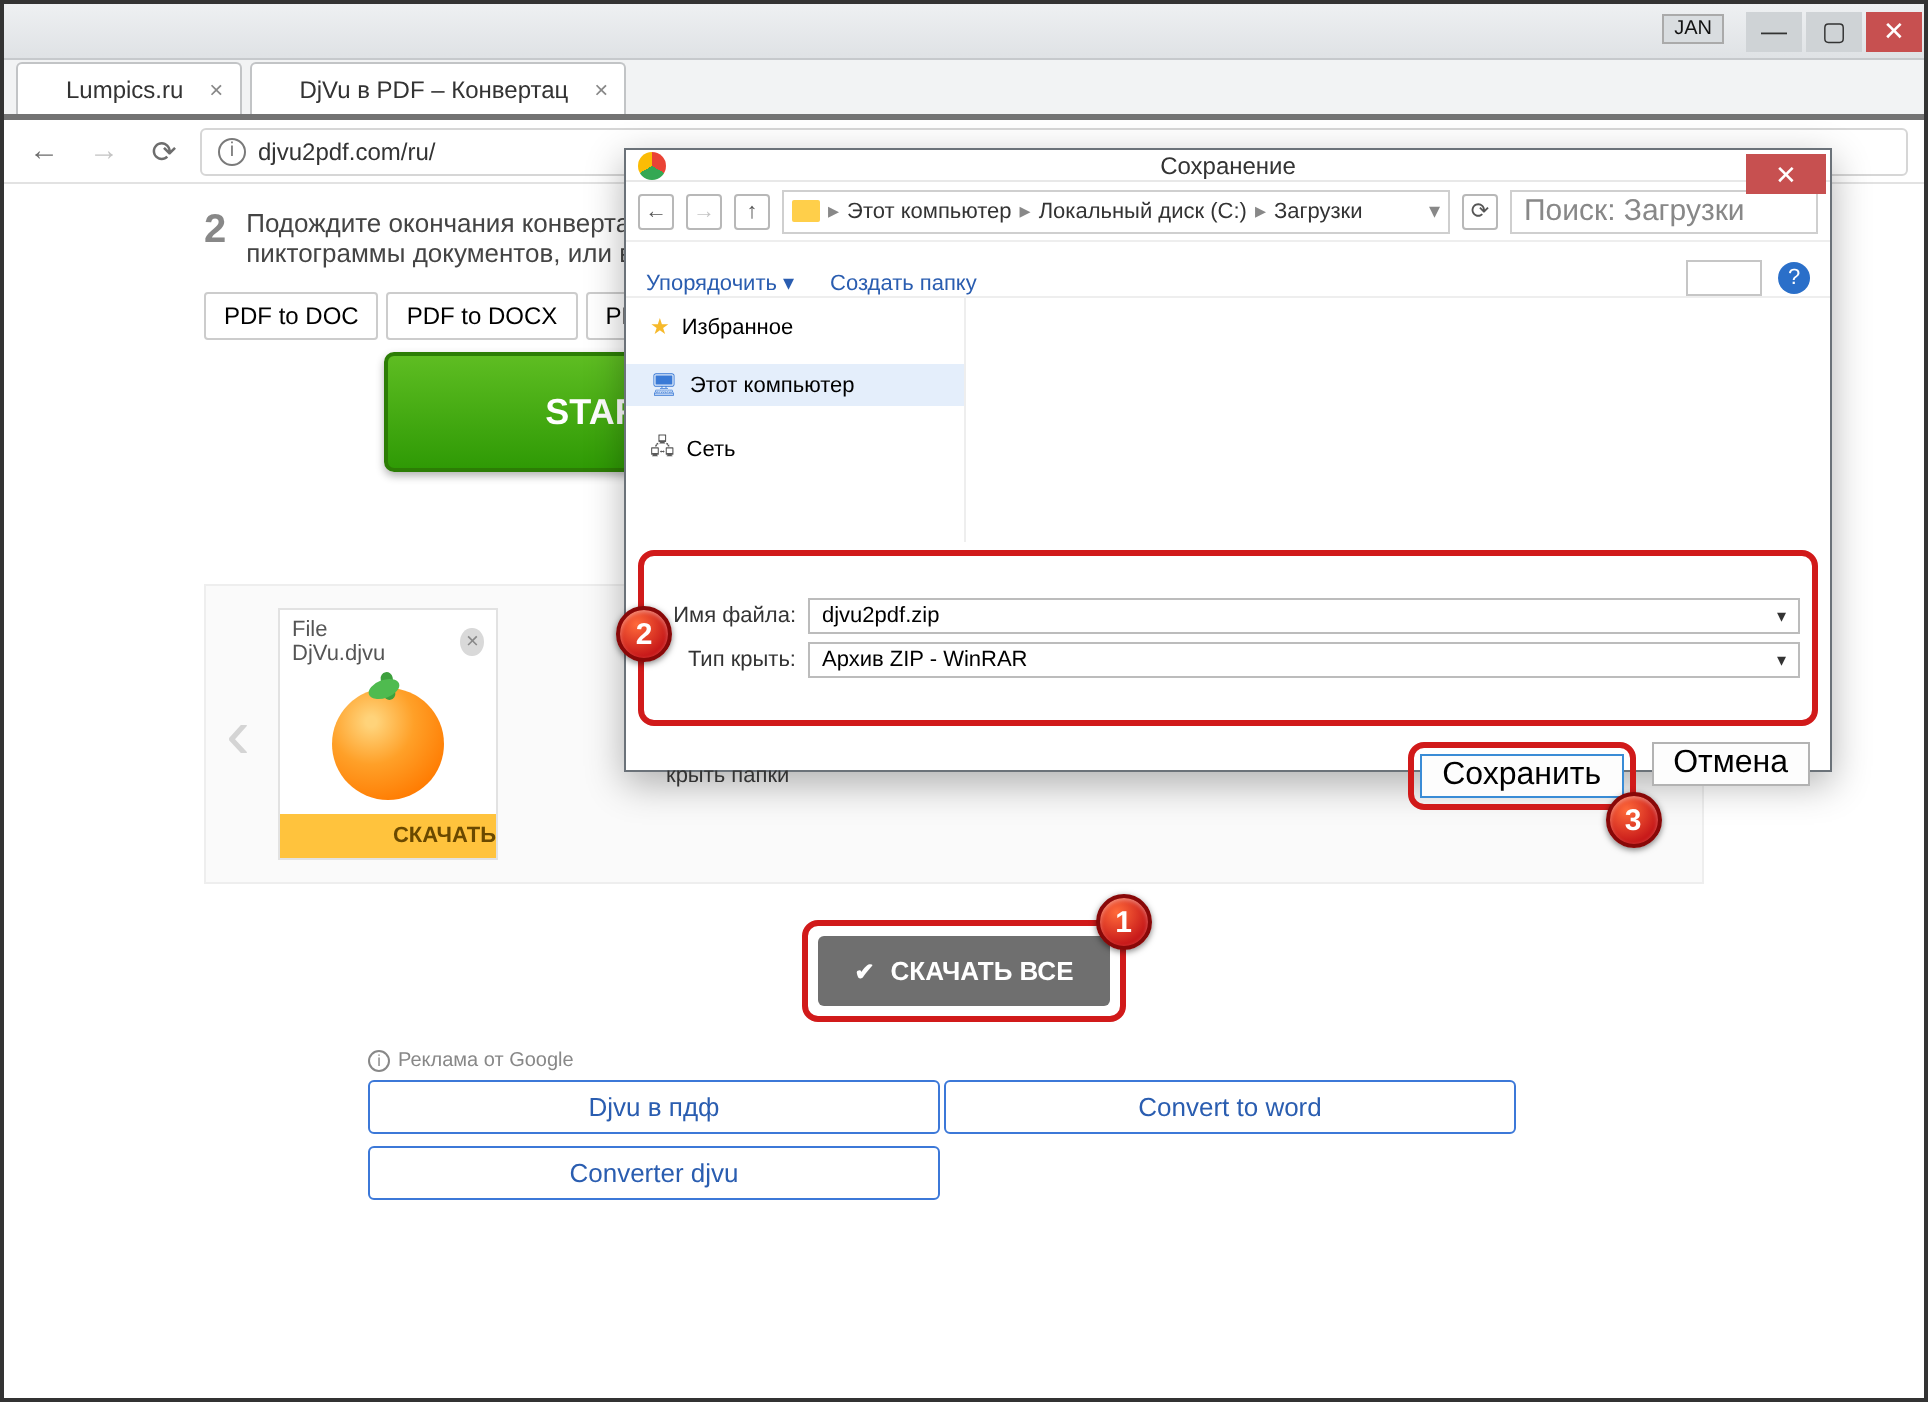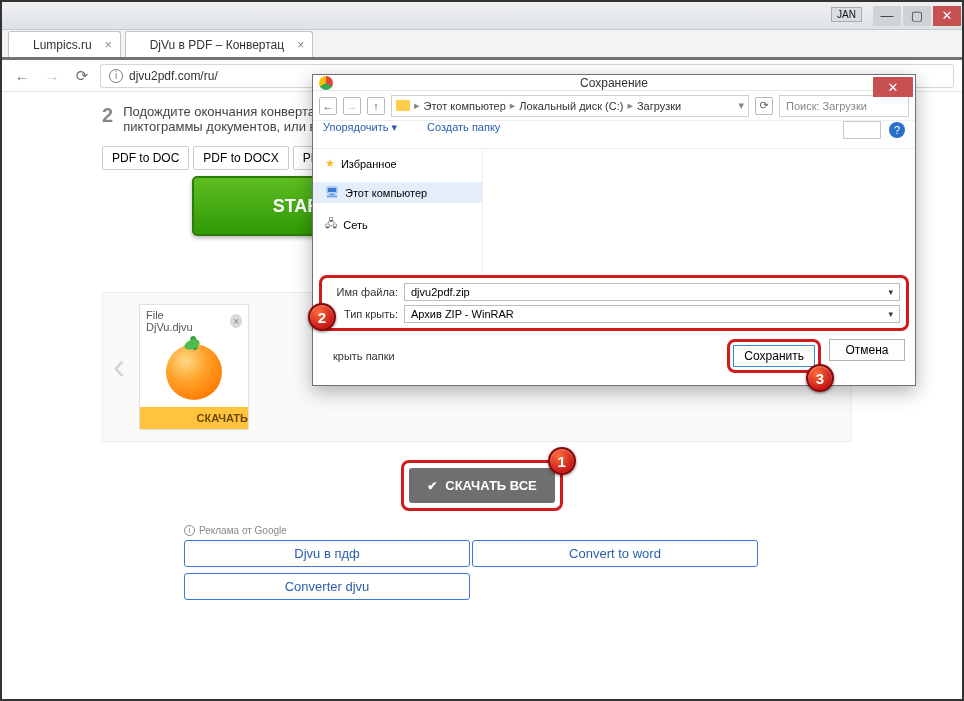--- a/index.html
+++ b/index.html
@@ -50,51 +50,51 @@
 
 .dialog { position: absolute; top: 72px; left: 310px; width: 604px; height: 312px; background: #fff; border: 1px solid #6b7279; box-shadow: 0 6px 18px rgba(0,0,0,0.3); z-index: 50; }
 .dlg-title { height: 16px; background: #fff; display: flex; align-items: center; justify-content: center; font-size: 12px; color: #333; border-bottom: 1px solid #e8e8e8; position: relative; }
 .dlg-title .dlg-close { position: absolute; right: 2px; top: 2px; width: 40px; height: 20px; background: #c75050; color: #fff; font-size: 13px; display: flex; align-items: center; justify-content: center; }
 .dlg-title .chrome-icon { position: absolute; left: 6px; width: 14px; height: 14px; border-radius: 50%; background: conic-gradient(#ea4335 0 120deg, #34a853 120deg 240deg, #fbbc05 240deg 360deg); }
 .dlg-nav { height: 30px; display: flex; align-items: center; padding: 0 6px; gap: 6px; border-bottom: 1px solid #eee; }
 .dlg-nav .nbtn { width: 18px; height: 18px; border: 1px solid #b8b8b8; border-radius: 2px; font-size: 11px; color: #555; display: flex; align-items: center; justify-content: center; }
 .crumbs { flex: 1; height: 22px; border: 1px solid #cfcfcf; display: flex; align-items: center; font-size: 11px; color: #333; padding: 0 4px; gap: 4px; }
 .crumbs .sep { color: #888; }
 .crumbs .folder-icn { width: 14px; height: 11px; background: #ffcf4a; border-radius: 1px; }
-.search { width: 130px; height: 22px; border: 1px solid #cfcfcf; font-size: 11px; color: #888; padding: 0 6px; display: flex; align-items: center; }
-.dlg-tools { height: 28px; display: flex; align-items: flex-start; padding: 0 10px; border-bottom: 1px solid #eee; font-size: 11px; gap: 30px; }
+.search { width: 154px; height: 22px; border: 1px solid #cfcfcf; font-size: 15px; color: #888; padding: 0 6px; display: flex; align-items: center; }
+.dlg-tools { height: 28px; display: flex; align-items: flex-end; padding: 0 10px; border-bottom: 1px solid #eee; font-size: 11px; gap: 18px; }
 .dlg-tools .org { color: #2a5db0; }
 .dlg-tools .right { margin-left: auto; display: flex; gap: 8px; align-items: center; }
 .viewbtn { width: 38px; height: 18px; border: 1px solid #c6c6c6; }
 .helpq { width: 16px; height: 16px; border-radius: 50%; background: #2a6fc9; color: #fff; font-size: 11px; text-align: center; line-height: 16px; }
 .dlg-body { display: flex; height: 122px; }
 .sidebar { width: 170px; border-right: 1px solid #eee; padding: 4px 0; font-size: 11px; }
 .sb-item { padding: 4px 12px; display: flex; align-items: center; gap: 6px; }
 .sb-item.sel { background: #e4eefb; }
 .sb-star { color: #f6b92b; }
 .sb-pc { color: #3a7ad6; }
 .sb-net { color: #5a5a5a; }
 .listarea { flex: 1; }
 .list-head { display: flex; font-size: 11px; color: #555; border-bottom: 1px solid #eee; height: 20px; align-items: center; }
 .list-head .col1 { width: 170px; padding-left: 10px; }
 .list-head .col2 { width: 100px; }
 .list-head .col3 { width: 60px; }
 .list-head .col4 { width: 60px; }
 .list-head .arrow-up { font-size: 9px; color: #2a6fc9; margin-left: 30px; }
 .empty-msg { text-align: center; font-size: 11px; color: #666; padding-top: 24px; }
 .filefields-wrap { position: relative; padding-top: 4px; padding-bottom: 2px; }
-.filefields { border: 3px solid #d11a1a; border-radius: 8px; padding: 3px 6px; margin: 0 6px; }
+.filefields { border: 3px solid #d11a1a; border-radius: 8px; padding: 19px 6px; margin: 0 6px; }
 .ff-row { display: flex; align-items: center; font-size: 11px; gap: 6px; height: 22px; }
 .ff-row .lbl { width: 70px; color: #333; text-align: right; }
 .ff-row .fld { flex: 1; height: 18px; border: 1px solid #bcbcbc; padding: 0 6px; display: flex; align-items: center; font-size: 11px; }
 .ff-row .fld .dd { margin-left: auto; font-size: 9px; color: #333; }
 .dlg-foot { display: flex; align-items: center; padding: 6px 10px 8px 20px; font-size: 11px; position: relative; }
 .hide-f { color: #333; }
 .foot-right { margin-left: auto; display: flex; gap: 8px; }
-.btn { min-width: 76px; height: 22px; border: 1px solid #b3b3b3; background: #fdfdfd; font-size: 12px; display: flex; align-items: center; justify-content: center; padding: 0 10px; }
+.btn { min-width: 76px; height: 22px; border: 1px solid #b3b3b3; background: #fdfdfd; font-size: 16px; display: flex; align-items: center; justify-content: center; padding: 0 10px; }
 .savebox { border: 3px solid #d11a1a; border-radius: 8px; padding: 3px; display: inline-block; }
 .savebox .btn { border: 1px solid #3a8cd6; }
 
 .callout { width: 28px; height: 28px; border-radius: 50%; background: radial-gradient(circle at 35% 30%, #ff6a3a, #c81a1a 70%); color: #fff; font-weight: bold; font-size: 15px; display: flex; align-items: center; justify-content: center; border: 2px solid #880808; box-shadow: 0 1px 3px rgba(0,0,0,0.5), inset 0 1px 2px rgba(255,255,255,0.4); position: absolute; z-index: 100; }
 </style>
 </head>
 <body>
 
 <div class="titlebar">
   <div class="jan">JAN</div>

